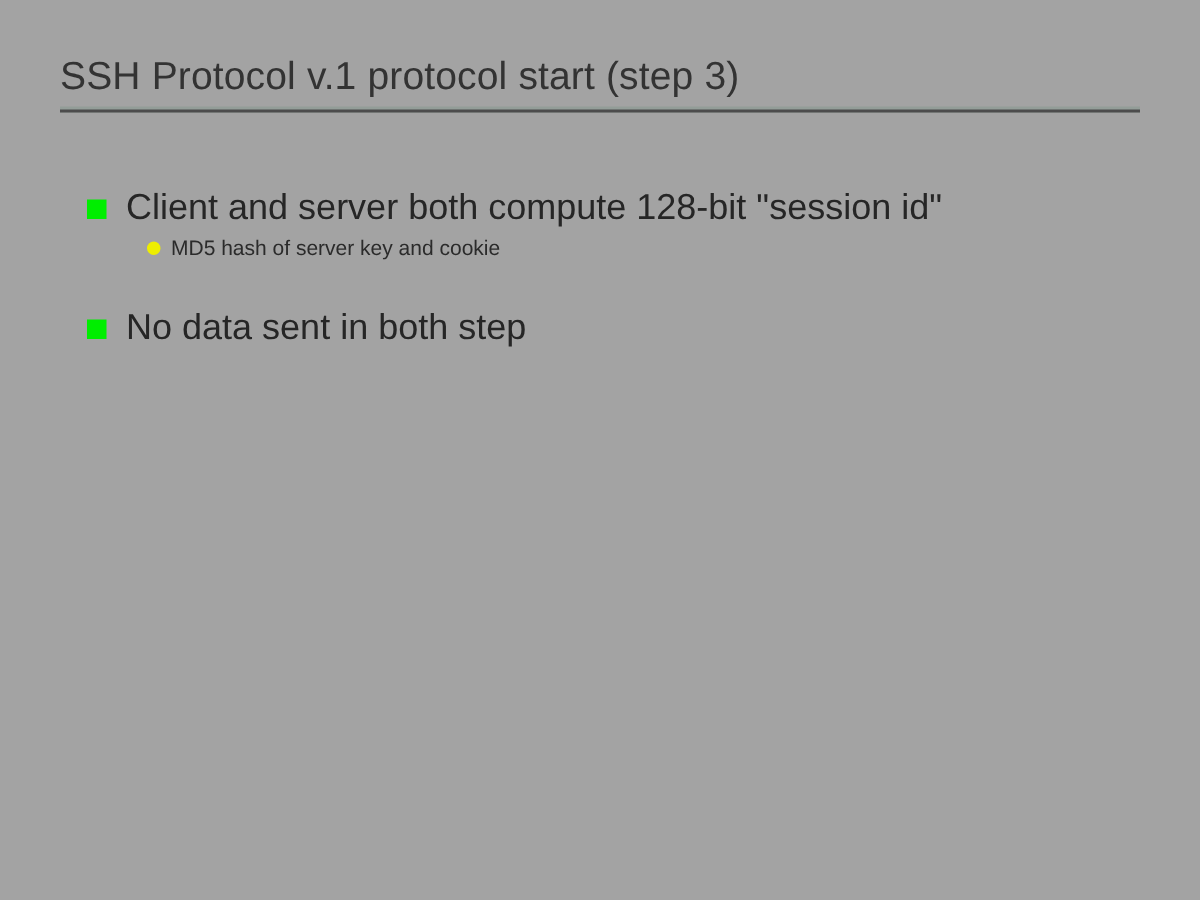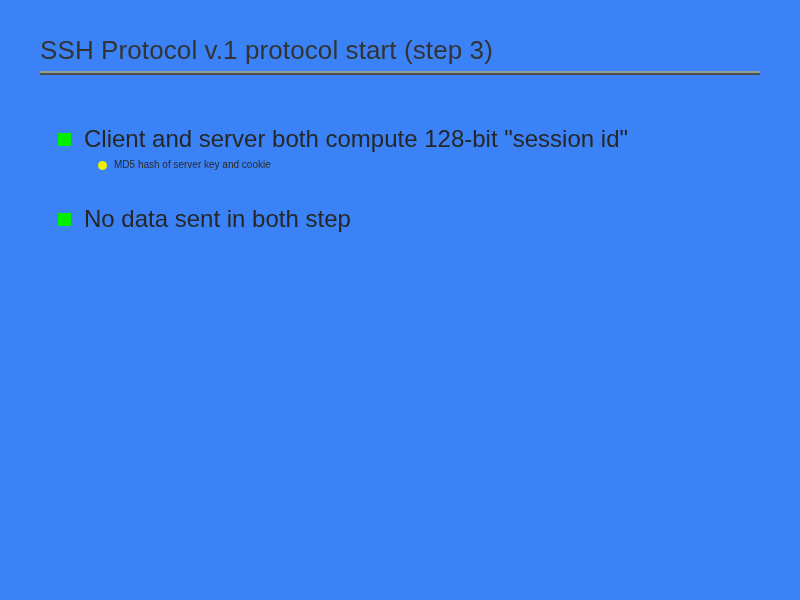--- a/index.html
+++ b/index.html
@@ -14,21 +14,21 @@
     font-family: "Liberation Sans", "DejaVu Sans", sans-serif;
     overflow: hidden;
     -webkit-font-smoothing: antialiased;
   }
 
   .slide {
     position: relative;
     width: 800px;
     height: 600px;
     box-sizing: border-box;
-    background: #3b82f6;
+    background: #a3a3a3;
   }
 
   
   .title-block {
     position: absolute;
     left: 40px;
     top: 34px;
     width: 720px;
   }
   .slide-title {
@@ -77,21 +77,21 @@
     height: 13px;
     background: #00ee00;
     display: block;
   }
 
   .bullet-l2 {
     position: relative;
     display: block;
     padding-left: 30px;
     margin-left: 26px;
-    font-size: 10px;
+    font-size: 14px;
     line-height: 22px;
     color: #2b2b2b;
     font-weight: 400;
     white-space: nowrap;
   }
   .marker-dot {
     position: absolute;
     left: 14px;
     top: 7px;
     width: 9px;

